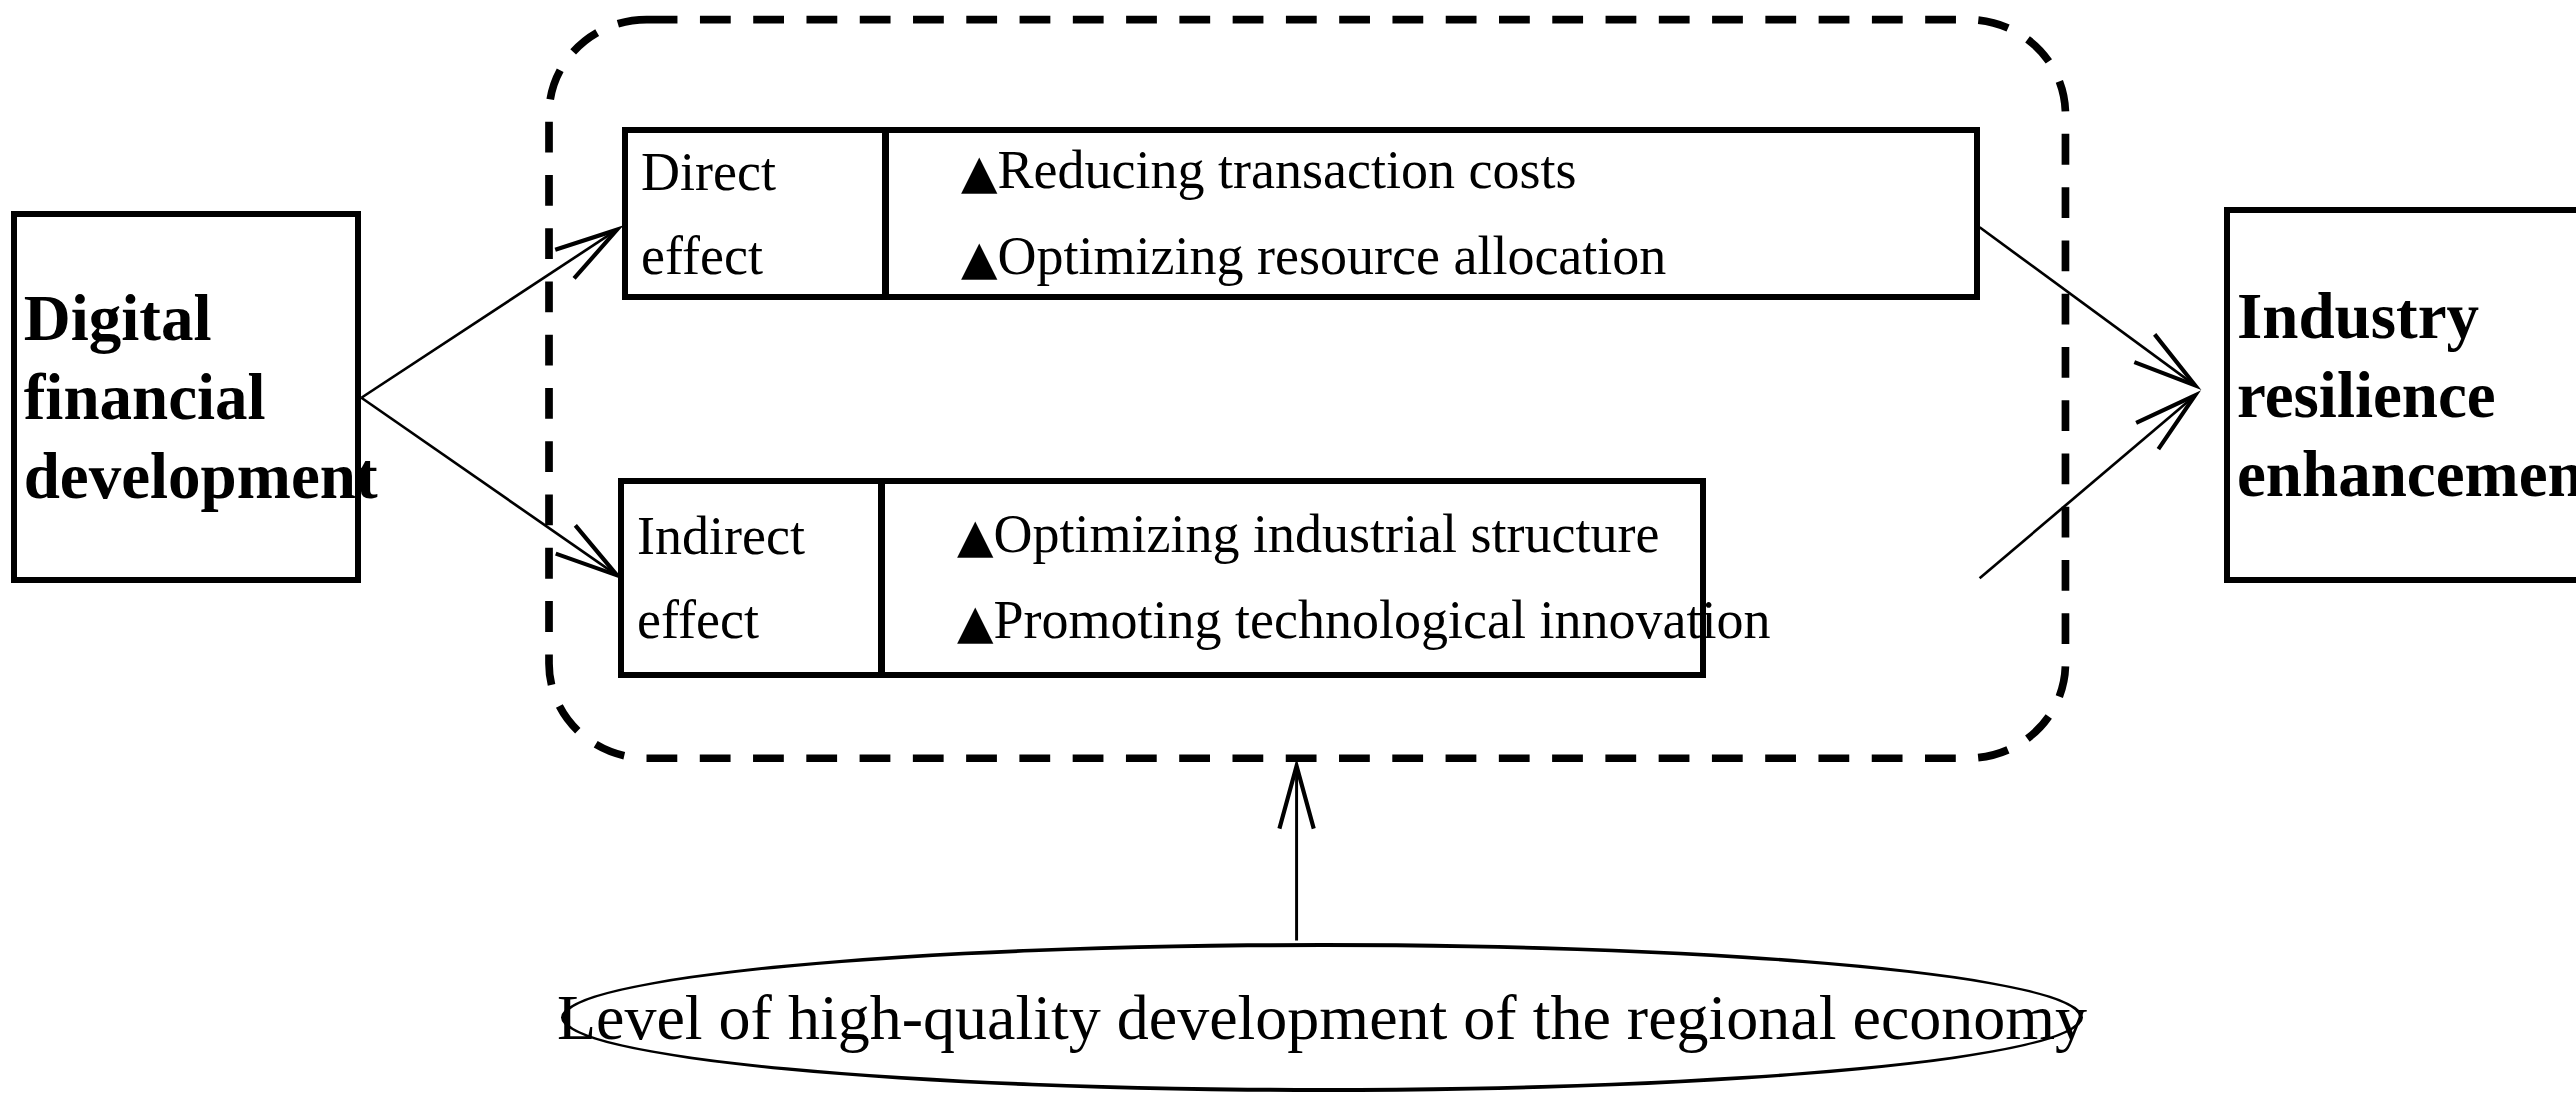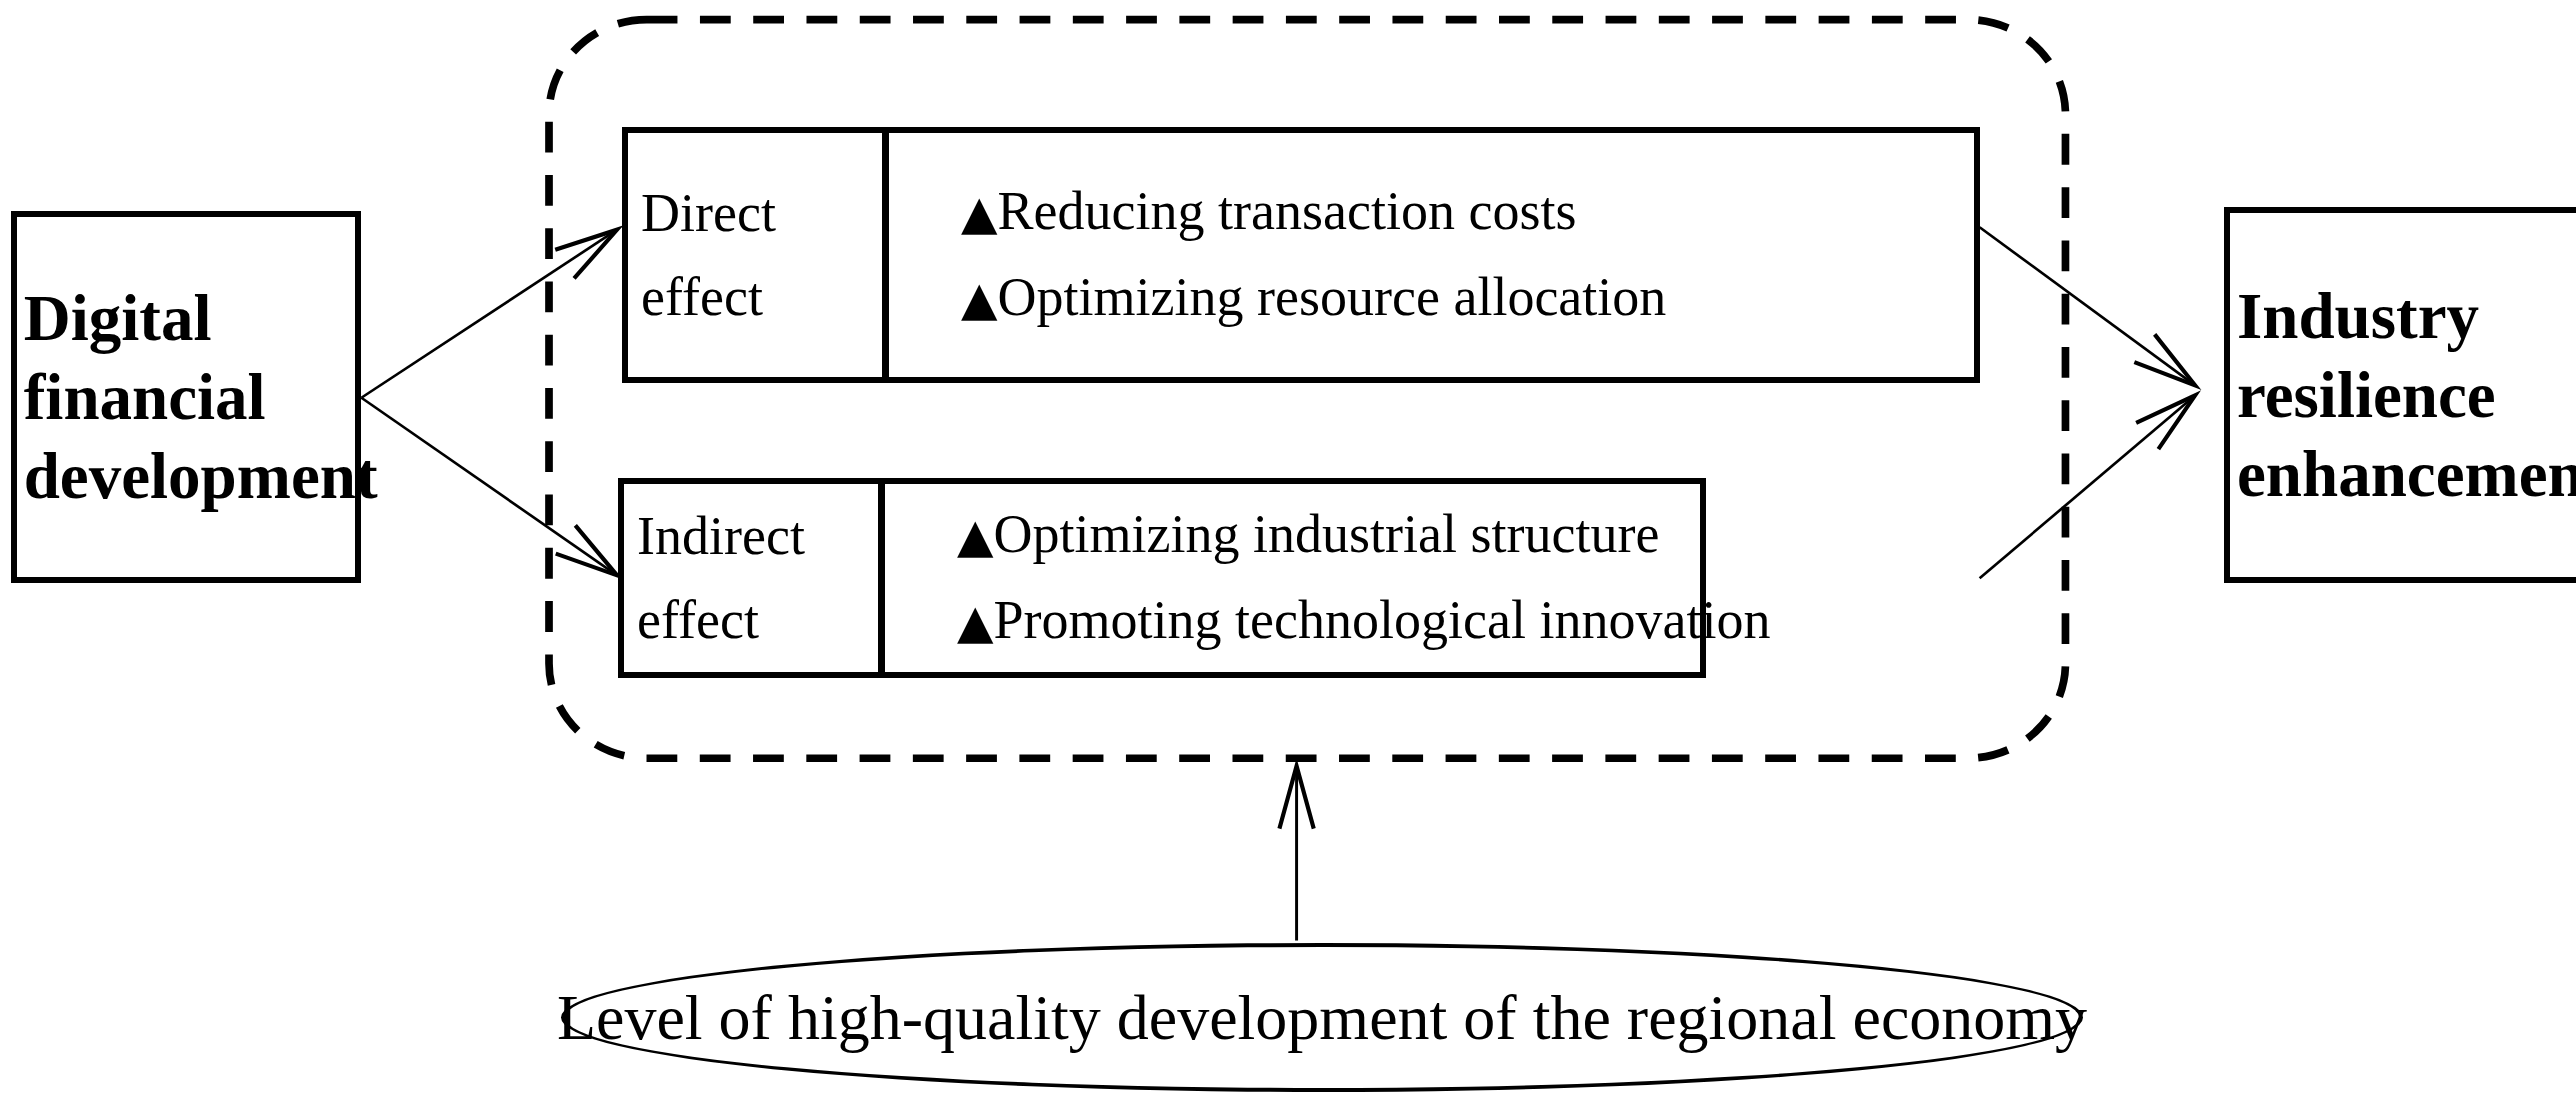--- a/index.html
+++ b/index.html
@@ -76,21 +76,21 @@
     border-radius: 50%;
     display: flex;
     align-items: center;
     justify-content: center;
     font-size: 64px;
     text-align: center;
     white-space: nowrap;
   }
   #left-box   { left: 10.7px;   top: 211px;  width: 350px;  height: 372px; }
   #right-box  { left: 2200px; top: 207px;  width: 369px;  height: 376px; margin-left: 24px; }
-  #direct-box   { left: 622px; top: 127px; width: 1358px; height: 256px; }
+  #direct-box   { left: 622px; top: 127px; width: 1358px; height: 173px; }
   #indirect-box { left: 590px; top: 478px; width: 1088px; height: 200px; margin-left: 28px; }
   #moderator-oval { left: 561px; top: 943px; width: 1522px; height: 149px; }
 </style>
 </head>
 <body>
 
 <div id="canvas">
 
   <svg id="connectors" width="2576" height="1111" viewBox="0 0 4351 1877">
     <defs>

